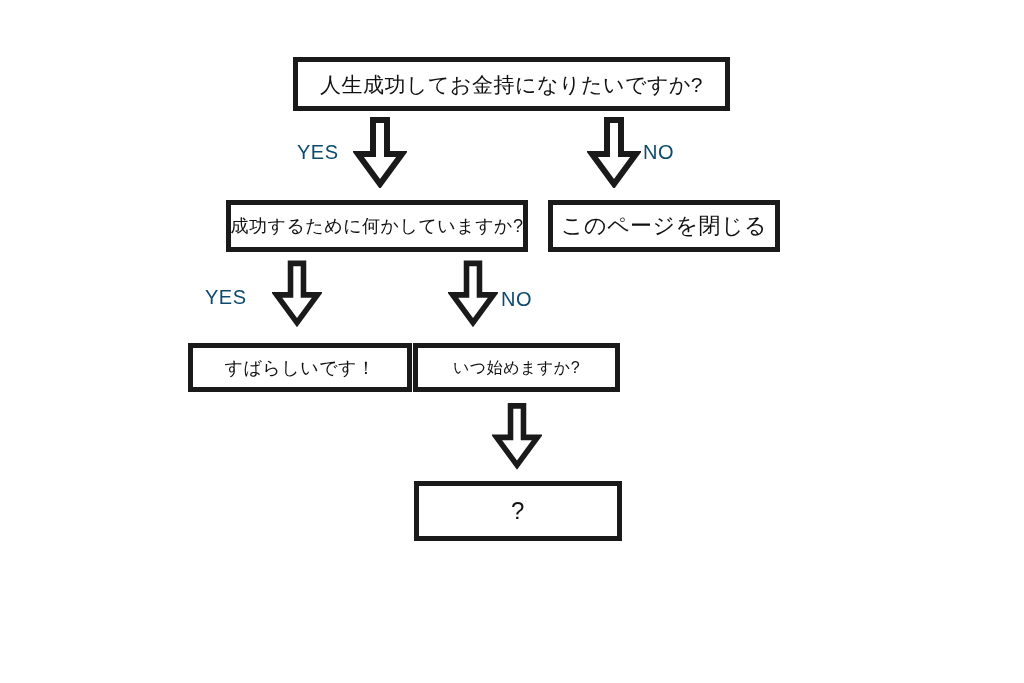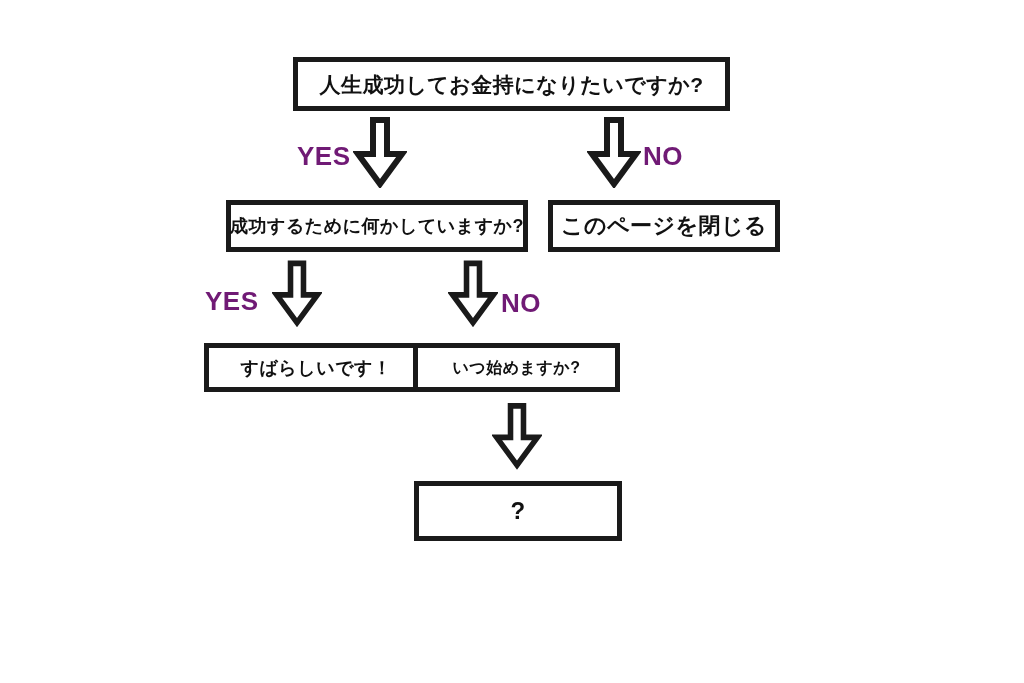--- a/index.html
+++ b/index.html
@@ -17,21 +17,21 @@
   }
   .node {
     position: absolute;
     box-sizing: border-box;
     border: 5px solid #1a1a1a;
     background: #ffffff;
     display: flex;
     align-items: center;
     justify-content: center;
     color: #111111;
-    font-weight: 700;
+    font-weight: 400;
     letter-spacing: 0.5px;
     line-height: 1;
     white-space: nowrap;
   }
   .node-label {
     display: block;
   }
   
   #node-goal {
     left: 293px;  top: 57px;  width: 437px; height: 54px;
@@ -39,21 +39,21 @@
   }
   #node-effort {
     left: 226px;  top: 200px; width: 302px; height: 52px;
     font-size: 18px;
   }
   #node-close {
     left: 548px;  top: 200px; width: 232px; height: 52px;
     font-size: 22px;
   }
   #node-great {
-    left: 204px;  top: 343px; width: 224px; height: 49px;
+    left: 188px;  top: 343px; width: 224px; height: 49px;
     font-size: 18px;
   }
   #node-when {
     left: 413px;  top: 343px; width: 207px; height: 49px;
     font-size: 16px;
   }
   #node-unknown {
     left: 414px;  top: 481px; width: 208px; height: 60px;
     font-size: 24px;
   }
@@ -67,23 +67,23 @@
   .arrow svg { display: block; width: 100%; height: 100%; }
   #arrow-yes-1   { left: 353px; top: 116px; }
   #arrow-no-1    { left: 587px; top: 116px; }
   #arrow-yes-2   { left: 272px; top: 258px; width: 50px; height: 70px; }
   #arrow-no-2    { left: 448px; top: 258px; width: 50px; height: 70px; }
   #arrow-final   { left: 492px; top: 398px; width: 50px; height: 75px; }
 
   
   .edge-label {
     position: absolute;
-    color: #701a75;
-    font-weight: 700;
-    font-size: 26px;
+    color: #0c4a6e;
+    font-weight: 400;
+    font-size: 20px;
     letter-spacing: 0.5px;
     white-space: nowrap;
   }
   #label-yes-1 { left: 297px; top: 141px; }
   #label-no-1  { left: 643px; top: 141px; }
   #label-yes-2 { left: 205px; top: 286px; }
   #label-no-2  { left: 501px; top: 288px; }
 </style>
 </head>
 <body>

